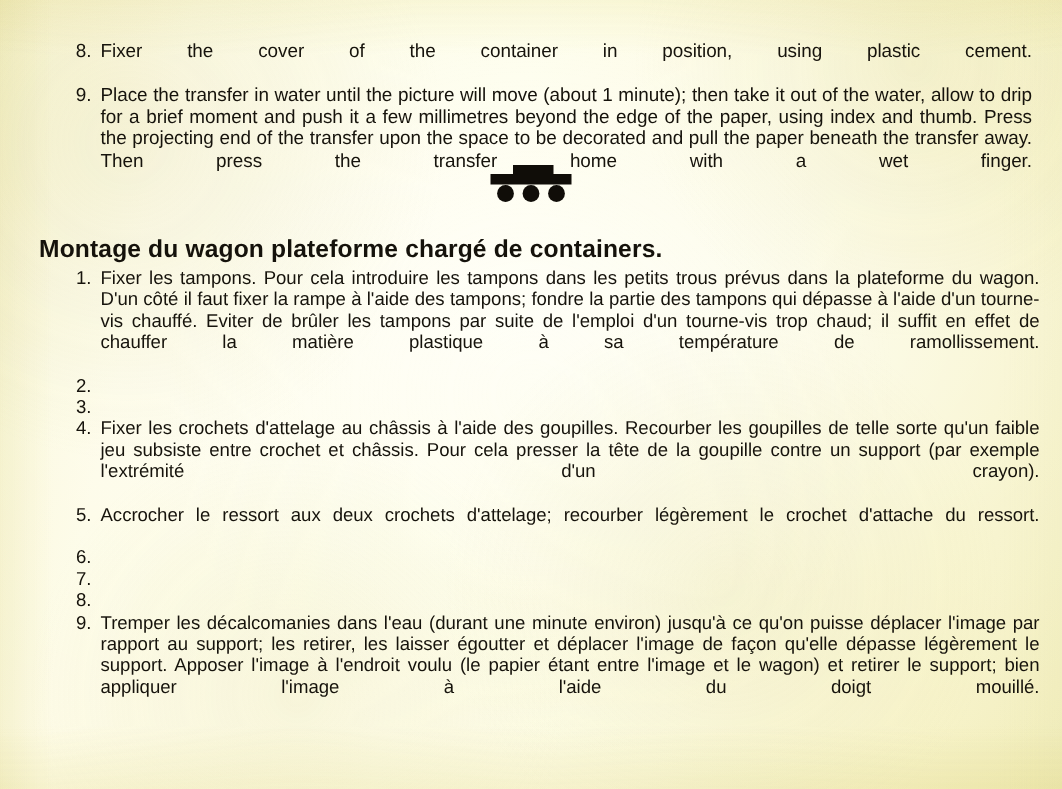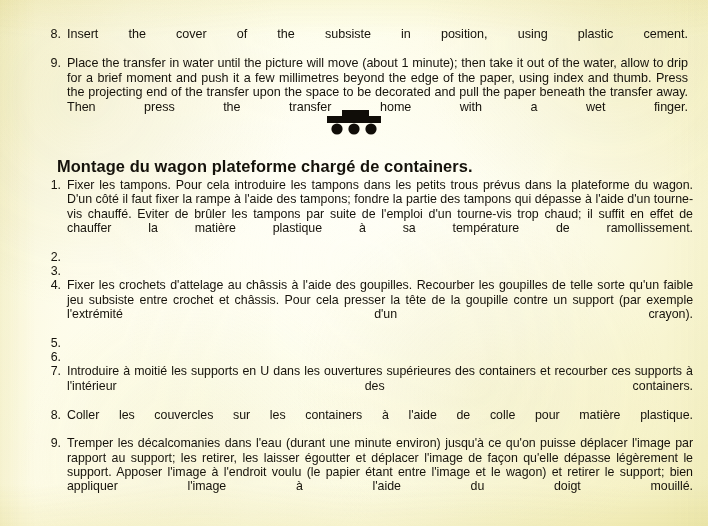--- a/index.html
+++ b/index.html
@@ -111,21 +111,21 @@
     justify-content: center;
     align-items: center;
   }
   #ornament-divider svg {
     display: block;
   }
 
   
   #french-heading {
     position: absolute;
-    left: 57px;
+    left: 26px;
     top: 143px;
     width: 620px;
     font-size: 16.4px;
     line-height: 19px;
     font-weight: bold;
     letter-spacing: 0.1px;
     color: #15120b;
   }
 
   
@@ -153,21 +153,21 @@
 </head>
 <body>
 
 <div id="sheet">
   <div class="content">
 
     <div id="english-section">
       <ol class="steps">
         <li>
           <span class="num">8.</span>
-          <span>Insert the cover of the subsiste in position, using plastic cement.</span>
+          <span>Fixer the cover of the container in position, using plastic cement.</span>
         </li>
         <li class="justify-block">
           <span class="num">9.</span>
           <span>Place the transfer in water until the picture will move (about 1 minute); then take it out of the water, allow to drip for a brief moment and push it a few millimetres beyond the edge of the paper, using index and thumb. Press the projecting end of the transfer upon the space to be decorated and pull the paper beneath the transfer away. Then press the transfer home with a wet finger.</span>
         </li>
       </ol>
     </div>
 
     <div id="ornament-divider">
       <span>
@@ -195,31 +195,30 @@
         </li>
         <li>
           <span class="num">3.</span>
         </li>
         <li>
           <span class="num">4.</span>
           <span>Fixer les crochets d'attelage au châssis à l'aide des goupilles. Recourber les goupilles de telle sorte qu'un faible jeu subsiste entre crochet et châssis. Pour cela presser la tête de la goupille contre un support (par exemple l'extrémité d'un crayon).</span>
         </li>
         <li>
           <span class="num">5.</span>
+          <span>Accrocher le ressort aux deux crochets d'attelage; recourber légèrement le crochet d'attache du ressort.</span>
         </li>
         <li>
           <span class="num">6.</span>
         </li>
         <li>
           <span class="num">7.</span>
-          <span>Introduire à moitié les supports en U dans les ouvertures supérieures des containers et recourber ces supports à l'intérieur des containers.</span>
         </li>
         <li>
           <span class="num">8.</span>
-          <span>Coller les couvercles sur les containers à l'aide de colle pour matière plastique.</span>
         </li>
         <li>
           <span class="num">9.</span>
           <span>Tremper les décalcomanies dans l'eau (durant une minute environ) jusqu'à ce qu'on puisse déplacer l'image par rapport au support; les retirer, les laisser égoutter et déplacer l'image de façon qu'elle dépasse légèrement le support. Apposer l'image à l'endroit voulu (le papier étant entre l'image et le wagon) et retirer le support; bien appliquer l'image à l'aide du doigt mouillé.</span>
         </li>
       </ol>
     </div>
 
   </div>
 </div>

